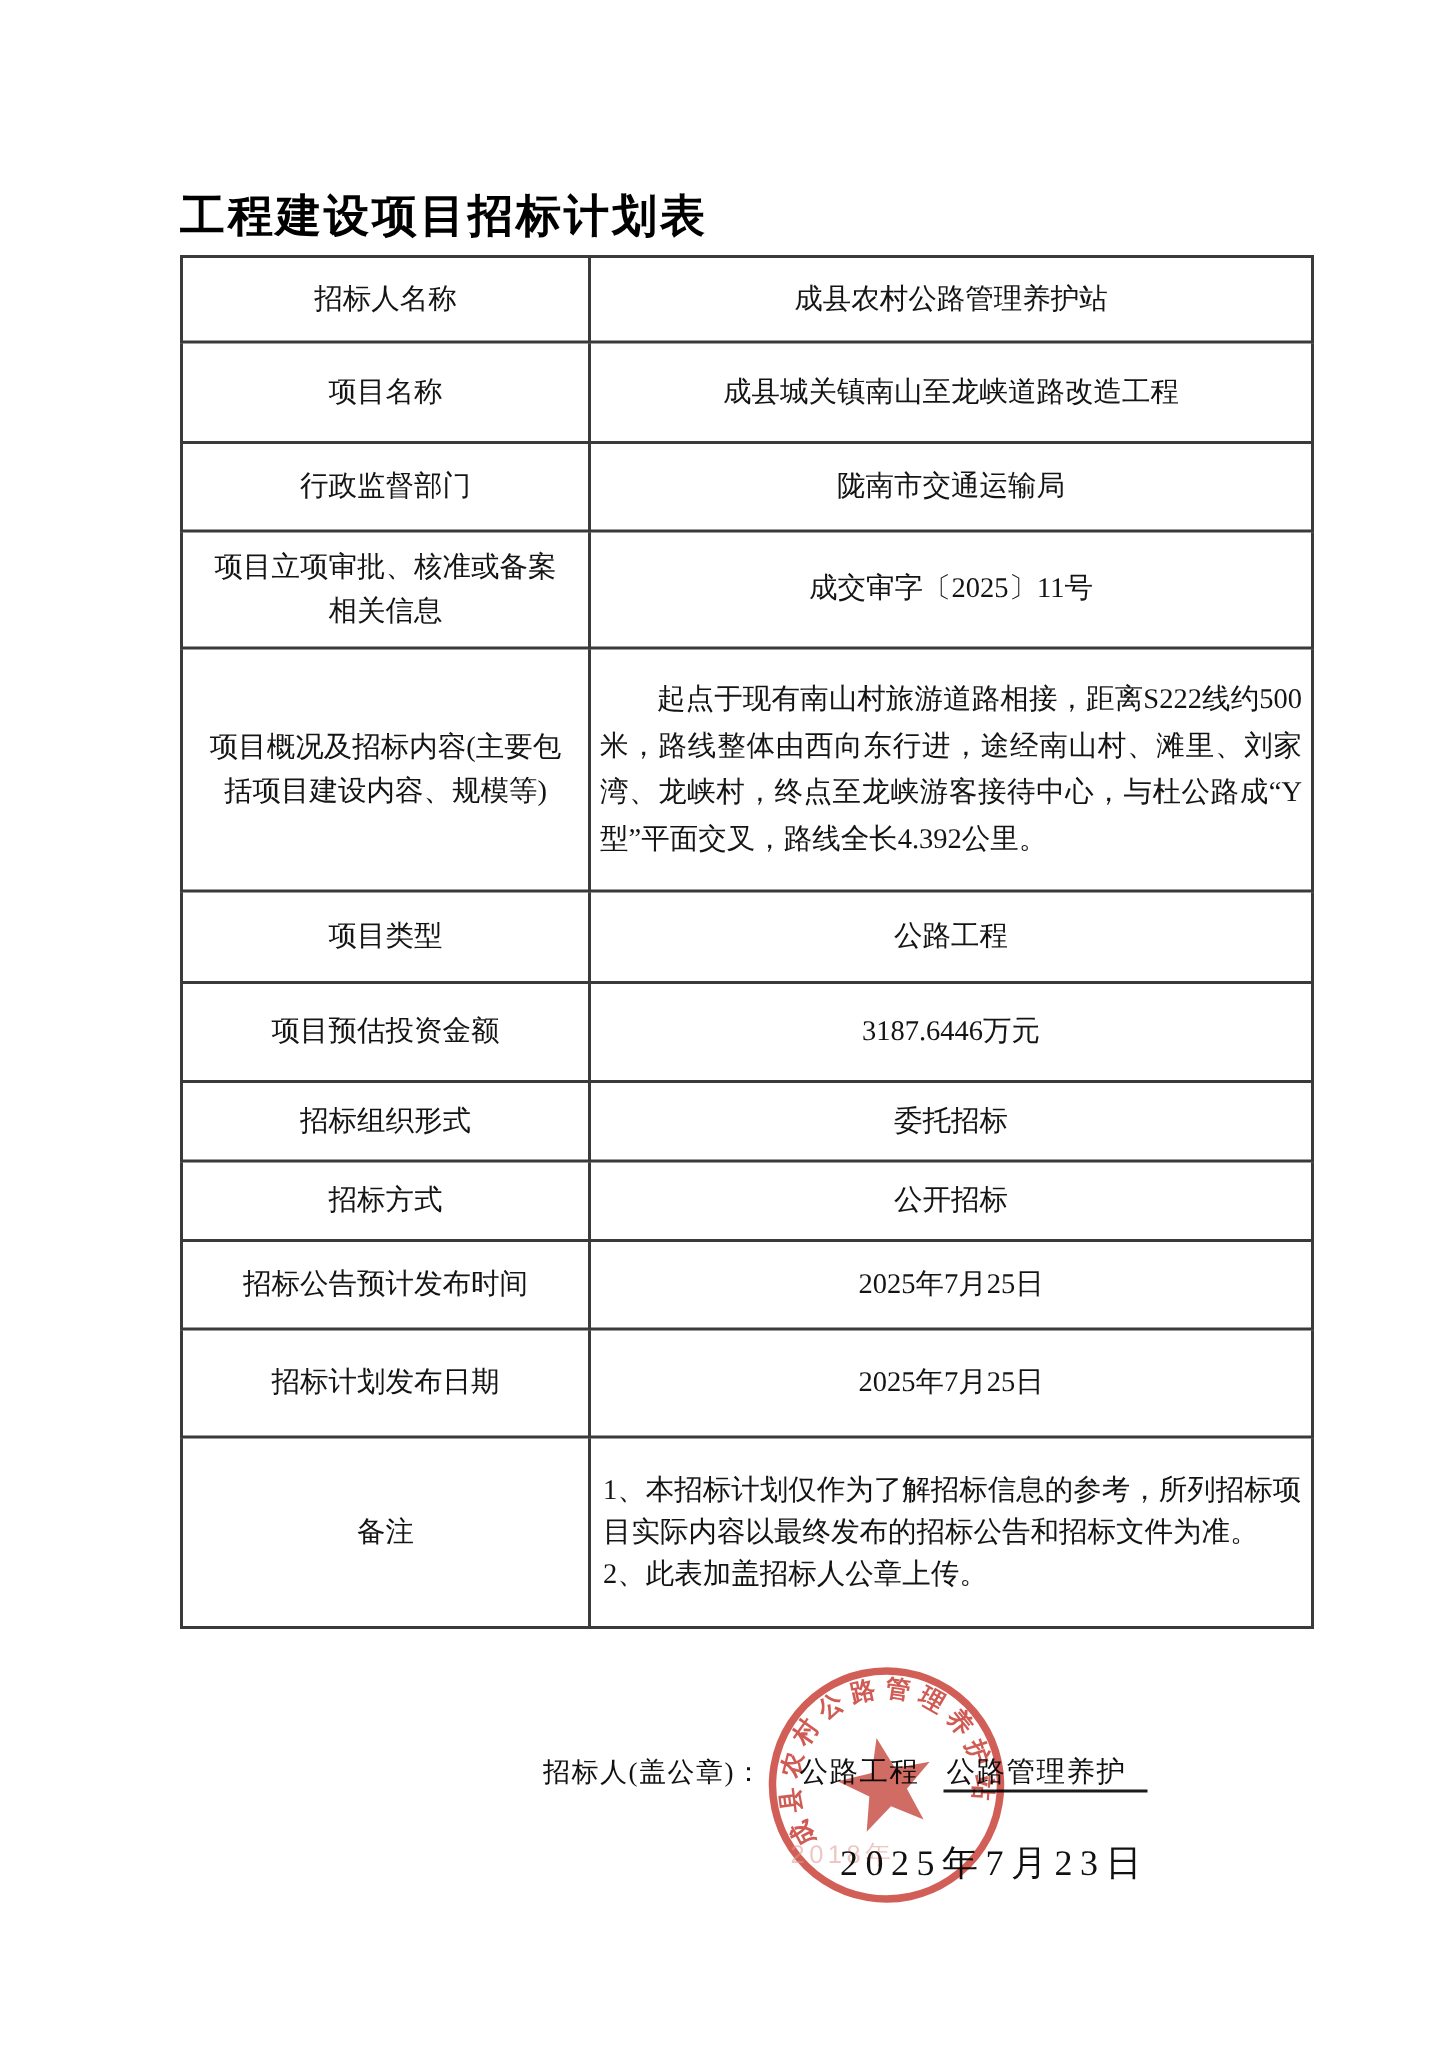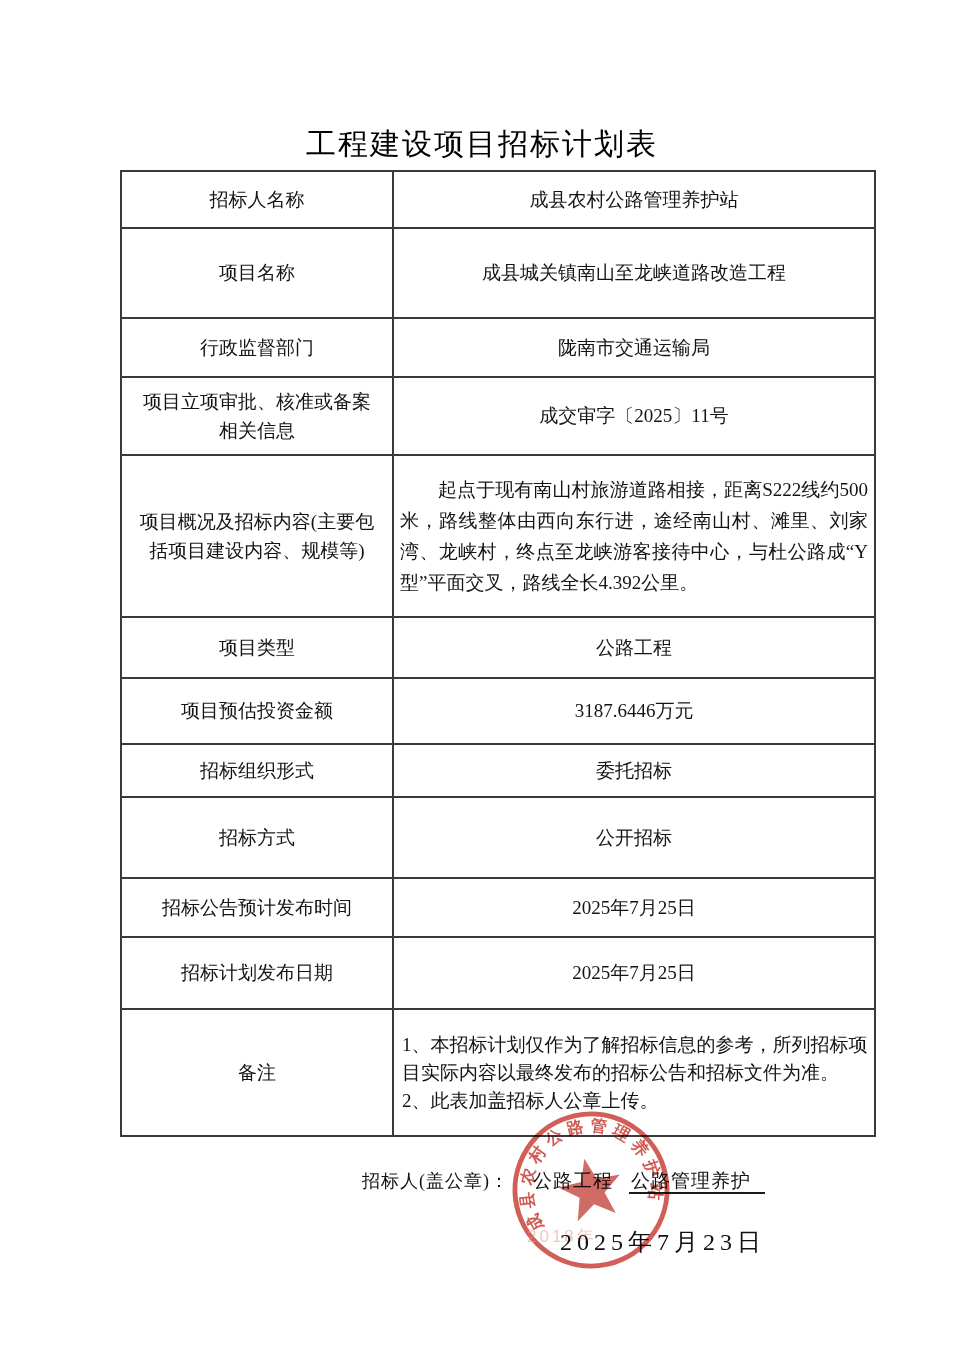--- a/index.html
+++ b/index.html
@@ -8,24 +8,23 @@
     width:967px;height:1365px;
     background:#ffffff;
     font-family:"Liberation Serif","DejaVu Serif",serif;
     color:#141414;
     overflow:hidden;
   }
   .title{
     position:absolute;
     left:120px;top:124px;width:724px;
     margin:0;
-    text-align:center;
     font-family:"Liberation Sans","DejaVu Sans",sans-serif;
     font-size:30px;
-    font-weight:400;
+    font-weight:700;
     letter-spacing:2px;
     color:#000000;
   }
   table.plan-table{
     position:absolute;
     left:120px;top:170px;
     width:714px;
     border-collapse:collapse;
     table-layout:fixed;
   }
@@ -51,23 +50,23 @@
     text-indent:2em;
     line-height:31px;
     padding:4px 6px;
   }
   .plan-table td.value.remark{
     text-align:left;
     white-space:pre-line;
     line-height:28px;
     padding:4px 4px 4px 8px;
   }
-  tr.r1{height:57px;}  tr.r2{height:90px;padding-left:32px;}  tr.r3{height:59px;}
+  tr.r1{height:57px;}  tr.r2{height:67px;padding-left:32px;}  tr.r3{height:59px;}
   tr.r4{height:78px;}  tr.r5{height:162px;} tr.r6{height:61px;}
-  tr.r7{height:66px;}  tr.r8{height:53px;}  tr.r9{height:81px;}
+  tr.r7{height:66px;}  tr.r8{height:53px;}  tr.r9{height:53px;}
   tr.r10{height:59px;} tr.r11{height:72px;} tr.r12{height:127px;}
 
   .sig-line{
     position:absolute;
     left:362px;top:1168px;
     font-size:18px;
     letter-spacing:1px;
     white-space:nowrap;
     color:#111111;
   }

